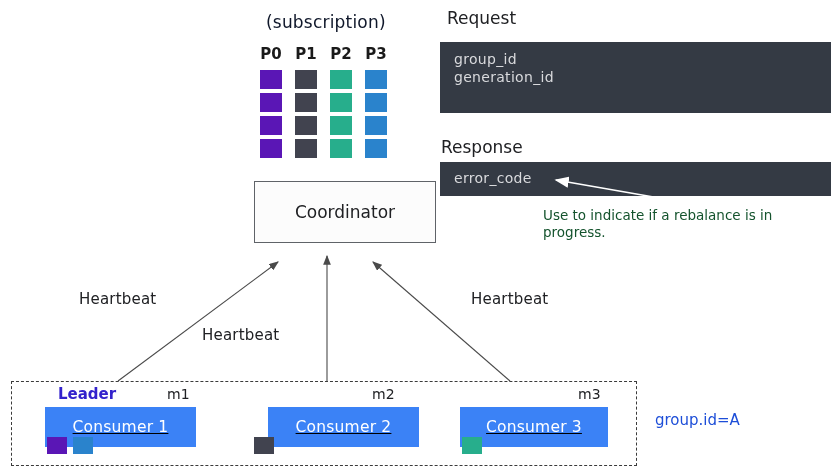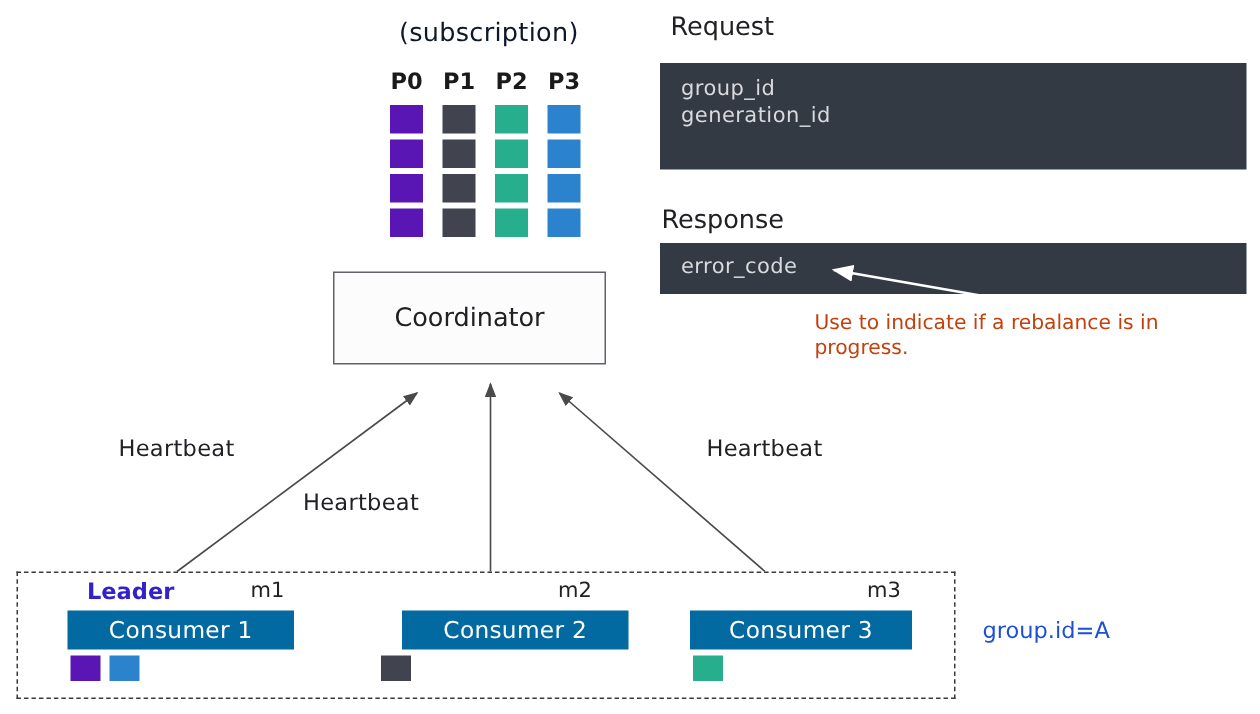--- a/index.html
+++ b/index.html
@@ -32,21 +32,21 @@
     width: 26px;
     text-align: center;
   }
   .partition-cell {
     width: 22px;
     height: 19px;
   }
 
   
   #coordinator-box {
-    left: 222px; top: 181px;
+    left: 254px; top: 181px;
     width: 180px; height: 60px;
     border: 1px solid #5f6368;
     background: #fcfcfc;
     display: flex;
     align-items: center;
     justify-content: center;
   }
   #coordinator-label {
     font-size: 17px;
     color: #202124;
@@ -70,44 +70,45 @@
     letter-spacing: .3px;
     color: #d9dadd;
   }
 
   
   #rebalance-note {
     left: 543px; top: 207px;
     width: 260px;
     font-size: 13.5px;
     line-height: 17px;
-    color: #c2410c;
+    color: #14532d;
   }
 
   
   .heartbeat-label {
     font-size: 15px;
     color: #202124;
     letter-spacing: .2px;
     white-space: nowrap;
   }
 
   
   #group-box {
     left: 11px; top: 381px;
     width: 626px; height: 85px;
     border: 1.5px dashed #3b3b3b;
     box-sizing: border-box;
   }
   .consumer-box {
-    height: 26px;
-    background: #0369a1;
+    height: 40px;
+    background: #3b82f6;
     display: flex;
     align-items: center;
     justify-content: center;
+    text-decoration: underline;
   }
   .consumer-label {
     font-size: 15.5px;
     color: #ffffff;
     letter-spacing: .2px;
   }
   .member-id {
     font-size: 14px;
     color: #202124;
   }

